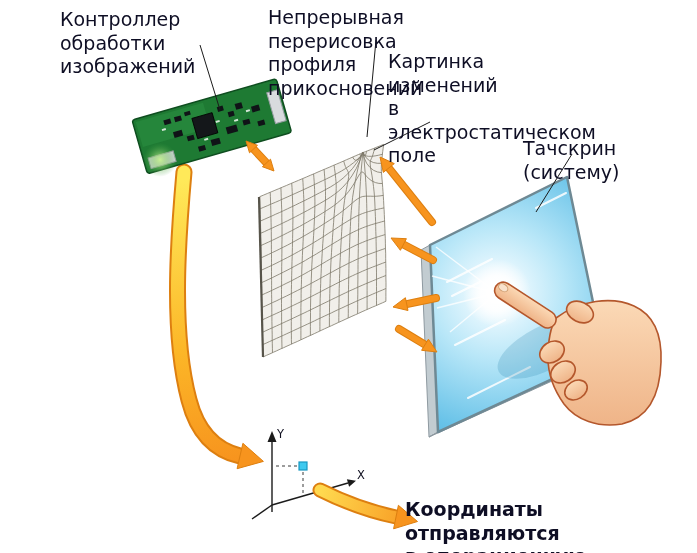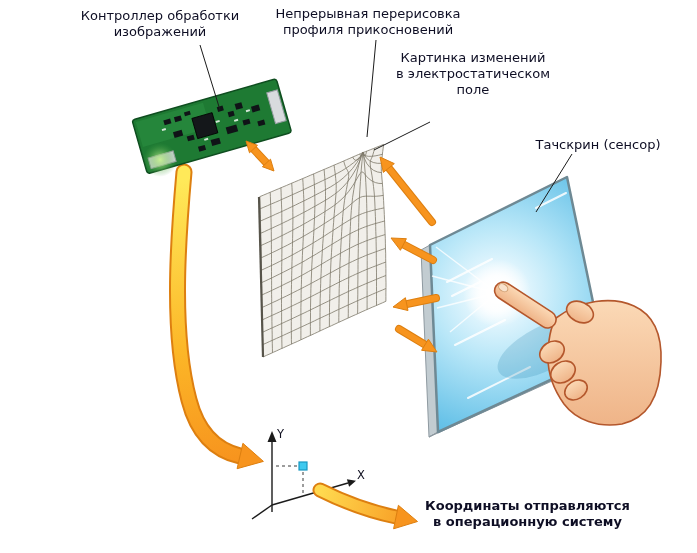--- a/index.html
+++ b/index.html
@@ -1,19 +1,19 @@
 <!DOCTYPE html>
 <html><head>
 <meta charset="utf-8">
 <style>
   html,body{margin:0;padding:0;background:#fff;}
   .stage{position:relative;width:697px;height:553px;background:#fff;overflow:hidden;
          font-family:"DejaVu Sans","Liberation Sans",sans-serif;}
   .stage svg{position:absolute;left:0;top:0;}
-  .label{position:absolute;color:#0e0e24;font-size:13px;line-height:1.24;text-align:center;
+  .label{position:absolute;color:#0e0e24;font-size:19px;line-height:1.24;
          white-space:pre-line;z-index:2;}
   
   #mesh polyline{fill:none;stroke:#7d7969;stroke-width:.8;}
   #mesh polygon.mesh-bg{fill:#e8e5dc;opacity:.6;stroke:none;}
   .mesh-edge{stroke:#57544a;stroke-width:2.2;fill:none;}
   
   .ashaft-o{stroke:#DD7F10;fill:none;stroke-linecap:round;}
   .ashaft{stroke:#F7941E;fill:none;stroke-linecap:round;}
   .ahead{fill:#F7941E;stroke:#DD7F10;stroke-width:1;stroke-linejoin:round;}
   
@@ -226,16 +226,16 @@
     </g>
   </svg>
 
   <div class="label" style="left:60px;top:8px;width:200px;">Контроллер обработки
 изображений</div>
   <div class="label" style="left:268px;top:6px;width:200px;">Непрерывная перерисовка
 профиля прикосновений</div>
   <div class="label" style="left:388px;top:50px;width:170px;">Картинка изменений
 в электростатическом
 поле</div>
-  <div class="label" style="left:523px;top:137px;width:150px;">Тачскрин (сенсор)</div>
+  <div class="label" style="left:523px;top:137px;width:150px;">Тачскрин (систему)</div>
   <div class="label" style="left:405px;top:498px;width:245px;font-weight:bold;">Координаты отправляются
 в операционную систему</div>
 </div>
 
 </body></html>

